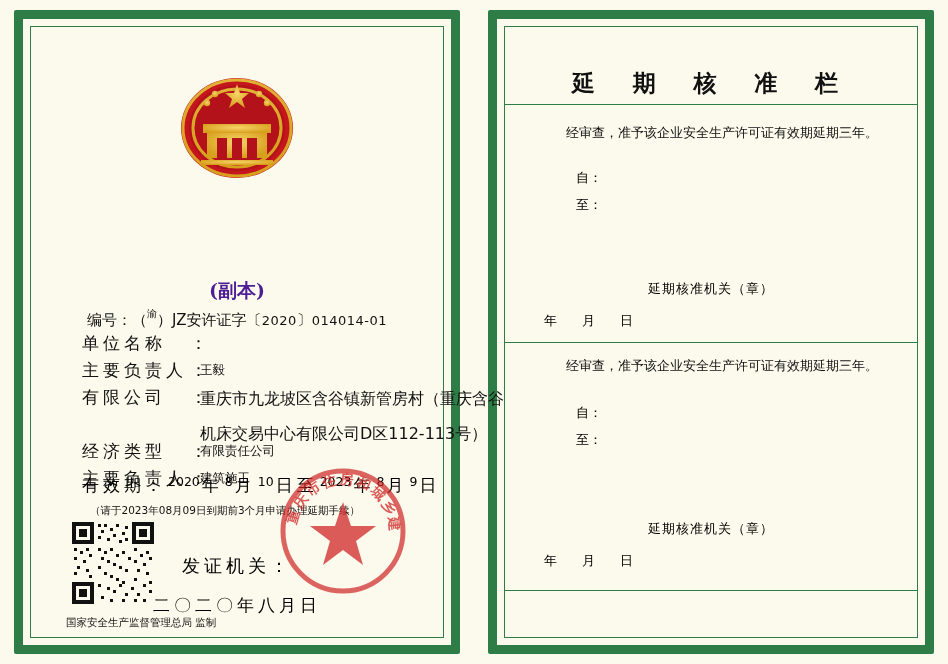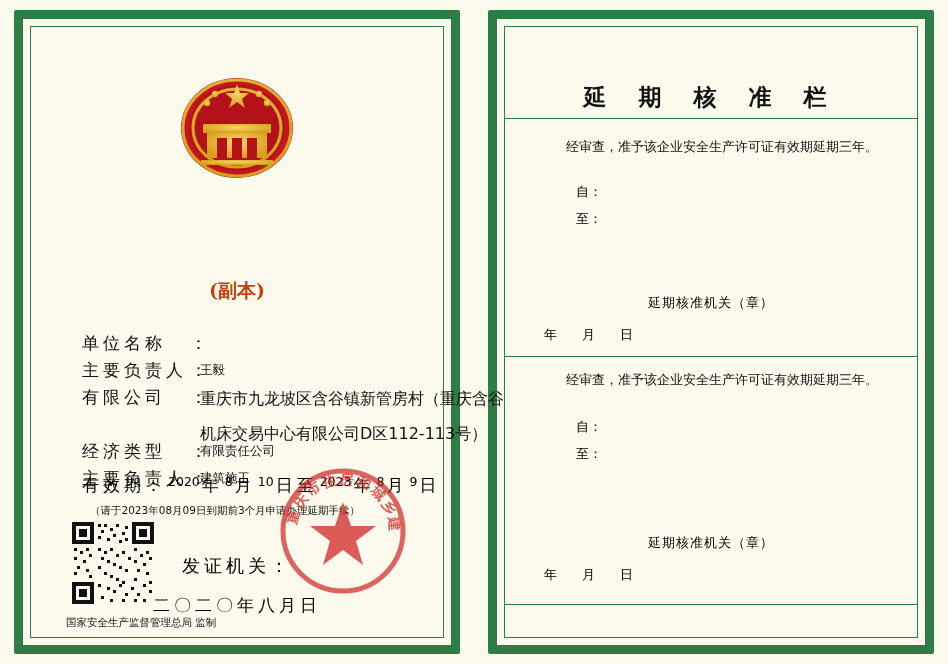--- a/index.html
+++ b/index.html
@@ -71,21 +71,21 @@
     letter-spacing:6px;
     color:#111;
   }
   .cert-sub{
     position:absolute;
     top:252px;left:0;right:0;
     text-align:center;
     font-family:"DejaVu Serif","Liberation Serif",serif;
     font-weight:bold;
     font-size:19px;
-    color:#c2410c;
+    color:#4c1d95;
   }
   .code-line{
     position:absolute;
     top:283px;left:0;right:0;
     text-align:center;
     font-size:15px;
     color:#111;
     white-space:nowrap;
   }
   .code-line .sup{
@@ -276,20 +276,23 @@
           <polygon fill="url(#gshine)" points="64,14 67,23 76,23 69,29 72,38 64,32 56,38 59,29 52,23 61,23"></polygon>
           <circle cx="42" cy="24" r="3.2" fill="url(#gshine)"></circle>
           <circle cx="34" cy="33" r="3.2" fill="url(#gshine)"></circle>
           <circle cx="86" cy="24" r="3.2" fill="url(#gshine)"></circle>
           <circle cx="94" cy="33" r="3.2" fill="url(#gshine)"></circle>
         </svg>
       </div>
 
       <div class="cert-sub">(副本)</div>
 
+      <div class="code-line">
+        <span>编号：（</span><span class="sup">渝</span><span>）JZ安许证字〔</span><span class="code-val">2020</span><span>〕</span><span class="code-val">014014-01</span>
+      </div>
 
 
       <div class="fields">
         <div class="f-row">
           <span class="f-label">单位名称</span>
           <span class="f-colon">：</span>
           <span class="f-val"></span>
         </div>
         <div class="f-row">
           <span class="f-label">主要负责人</span>
@@ -422,21 +425,21 @@
         </text>
       </svg>
     </div>
   </div>
 
   <div class="panel right-panel">
 
     <div class="guilloche" style="left:14px;top:10px;width:446px;height:644px;"></div>
     <div class="inner-rule" style="left:30px;top:26px;width:414px;height:612px;"></div>
 
-    <div class="content" style="left:30px;top:26px;width:414px;height:612px;">
+    <div class="content" style="left:30px;top:12px;width:414px;height:612px;font-family:Liberation Mono, monospace;">
 
       <div class="r-title">延 期 核 准 栏</div>
       <div class="r-divider" style="top:92px;"></div>
 
       <div class="r-block" style="top:0;">
         <div class="r-text" style="top:112px;">经审查，准予该企业安全生产许可证有效期延期三年。</div>
         <div class="r-from" style="top:157px;">自：</div>
         <div class="r-to" style="top:184px;">至：</div>
         <div class="r-org" style="top:268px;">延期核准机关（章）</div>
         <div class="r-ymd" style="top:300px;">年　月　日</div>

